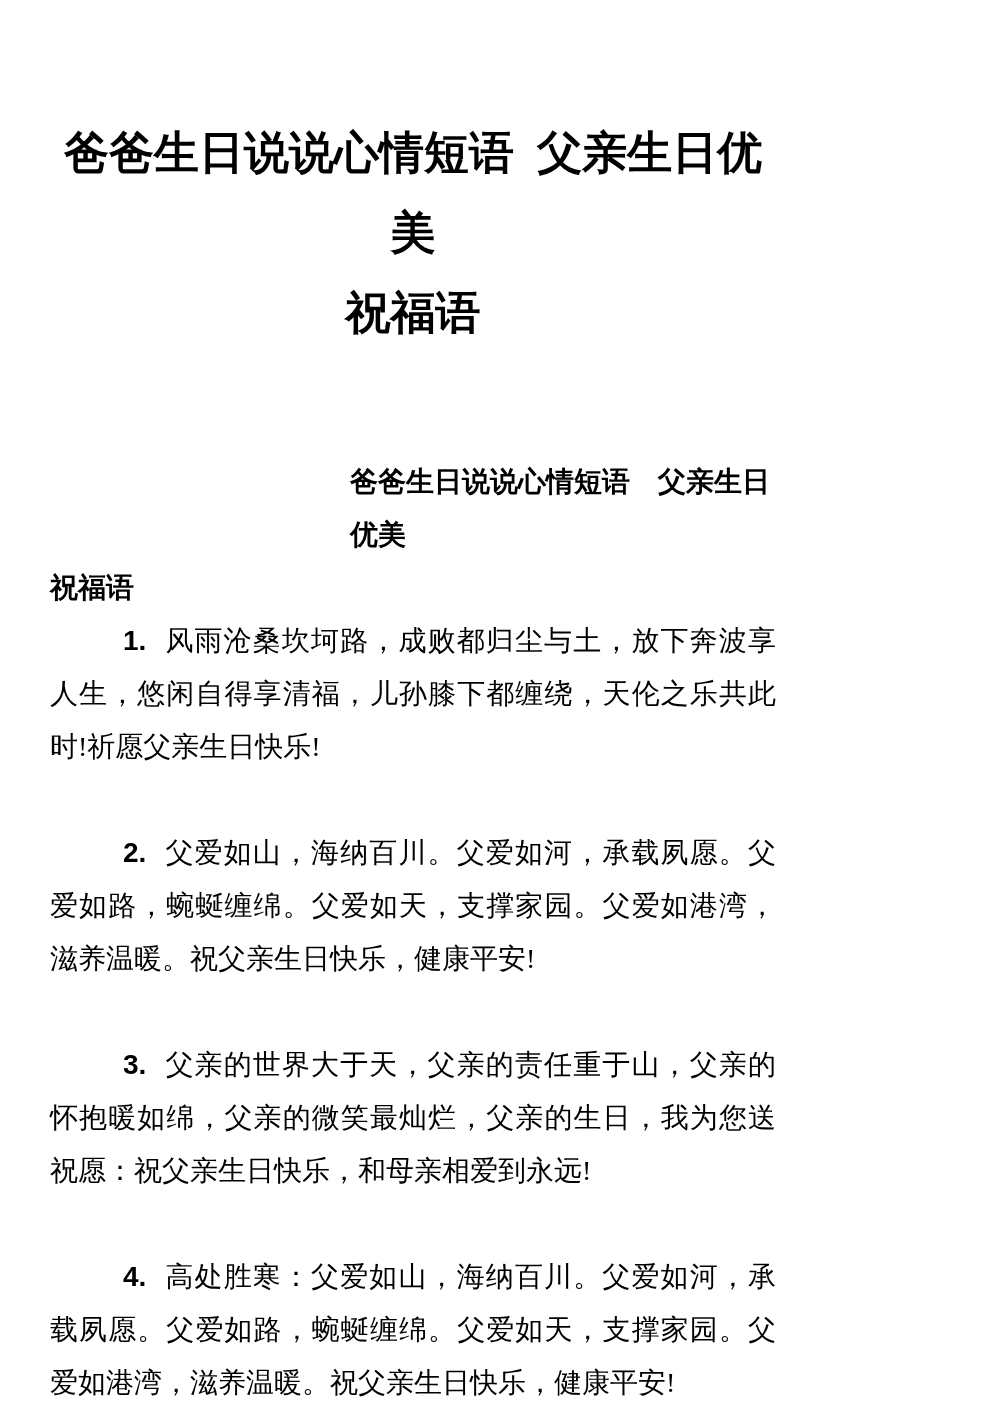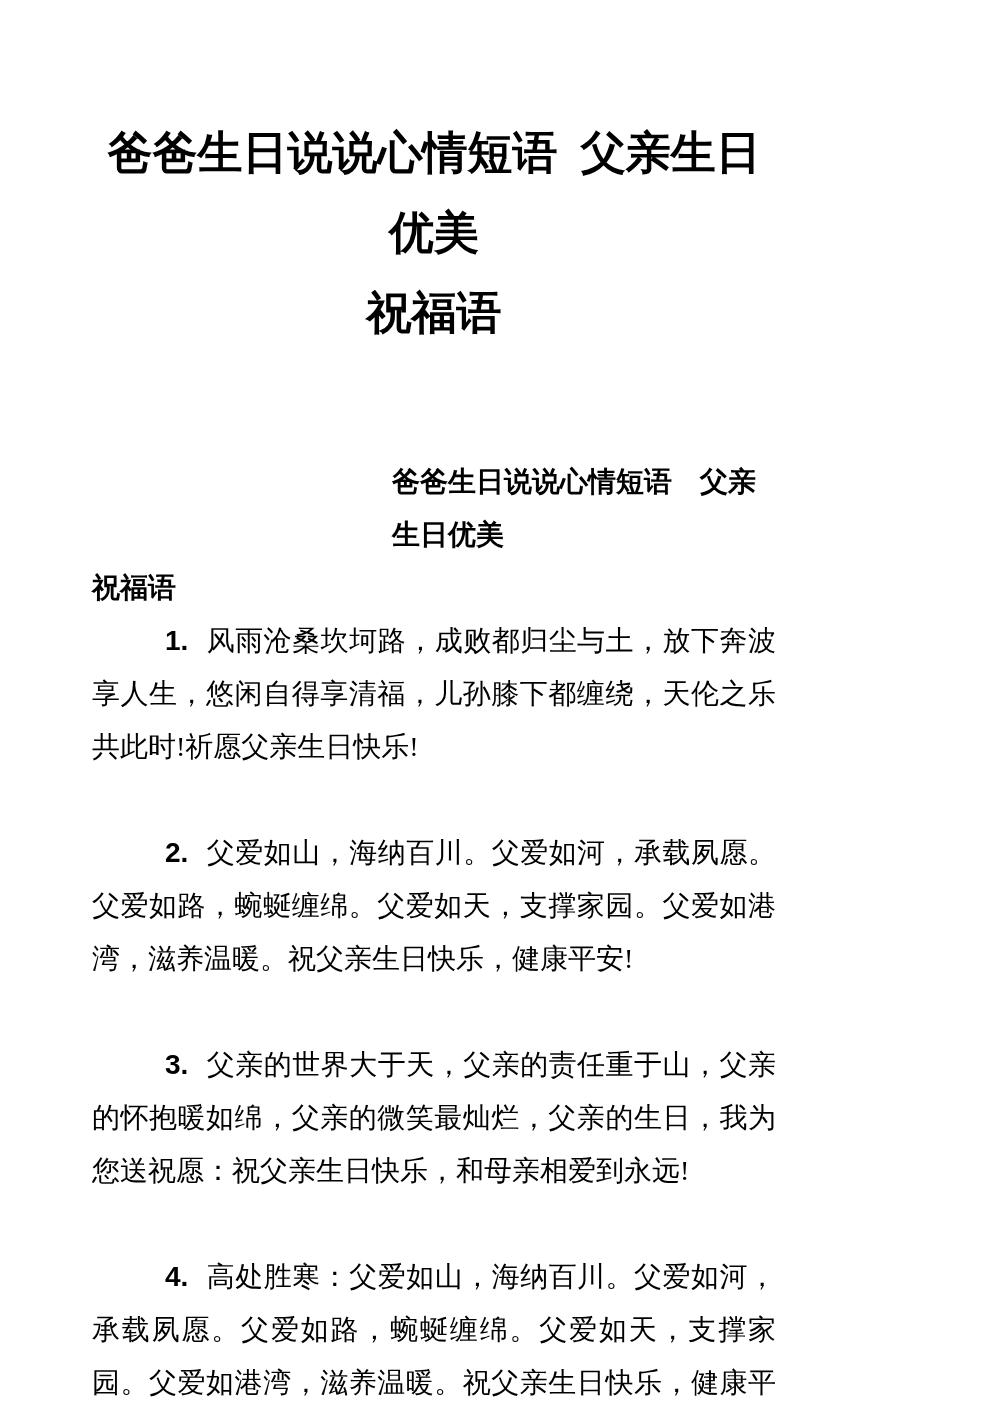--- a/index.html
+++ b/index.html
@@ -11,21 +11,21 @@
     width: 993px;
     height: 1404px;
     overflow: hidden;
     color: #000000;
     font-family: "Liberation Serif", "DejaVu Serif", serif;
   }
   .page {
     box-sizing: border-box;
     width: 891px;
     height: 1404px;
-    padding: 113px 115px 0 92px;
+    padding: 113px 115px 0 50px;
     background: #ffffff;
   }
   .doc-title {
     font-size: 45px;
     line-height: 80px;
     font-weight: bold;
     text-align: center;
     word-spacing: 12px;
     margin: 0 0 102px 0;
   }

